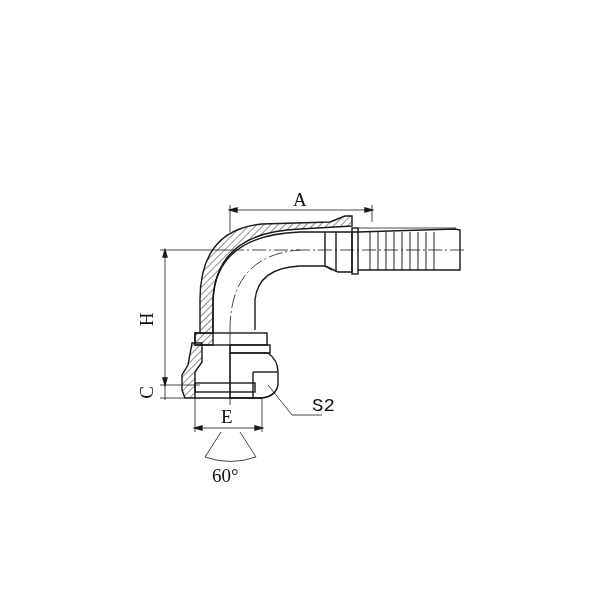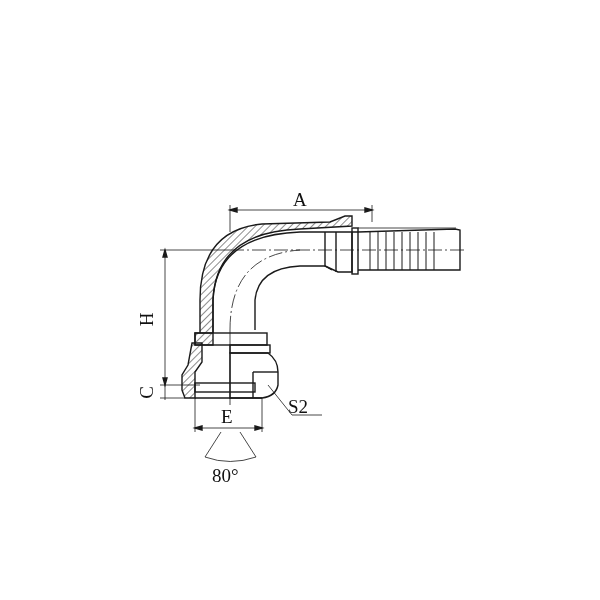--- a/index.html
+++ b/index.html
@@ -85,15 +85,15 @@
 
       <line x1="268" y1="385" x2="292" y2="415" stroke-width="0.8"></line>
       <line x1="292" y1="415" x2="322" y2="415" stroke-width="0.8"></line>
     </g>
   </svg>
 
   <span class="lbl" style="left:293px;top:190px;">A</span>
   <span class="lbl" style="left:140px;top:310px;transform:rotate(-90deg);">H</span>
   <span class="lbl" style="left:140px;top:383px;transform:rotate(-90deg);">C</span>
   <span class="lbl" style="left:221px;top:407px;">E</span>
-  <span class="lbl" style="left:288px;top:397px;">S2</span>
-  <span class="lbl" style="left:212px;top:466px;">80°</span>
+  <span class="lbl" style="left:312px;top:397px;font-family:Liberation Mono, monospace;">S2</span>
+  <span class="lbl" style="left:212px;top:466px;">60°</span>
 </div>
 
 </body></html>

